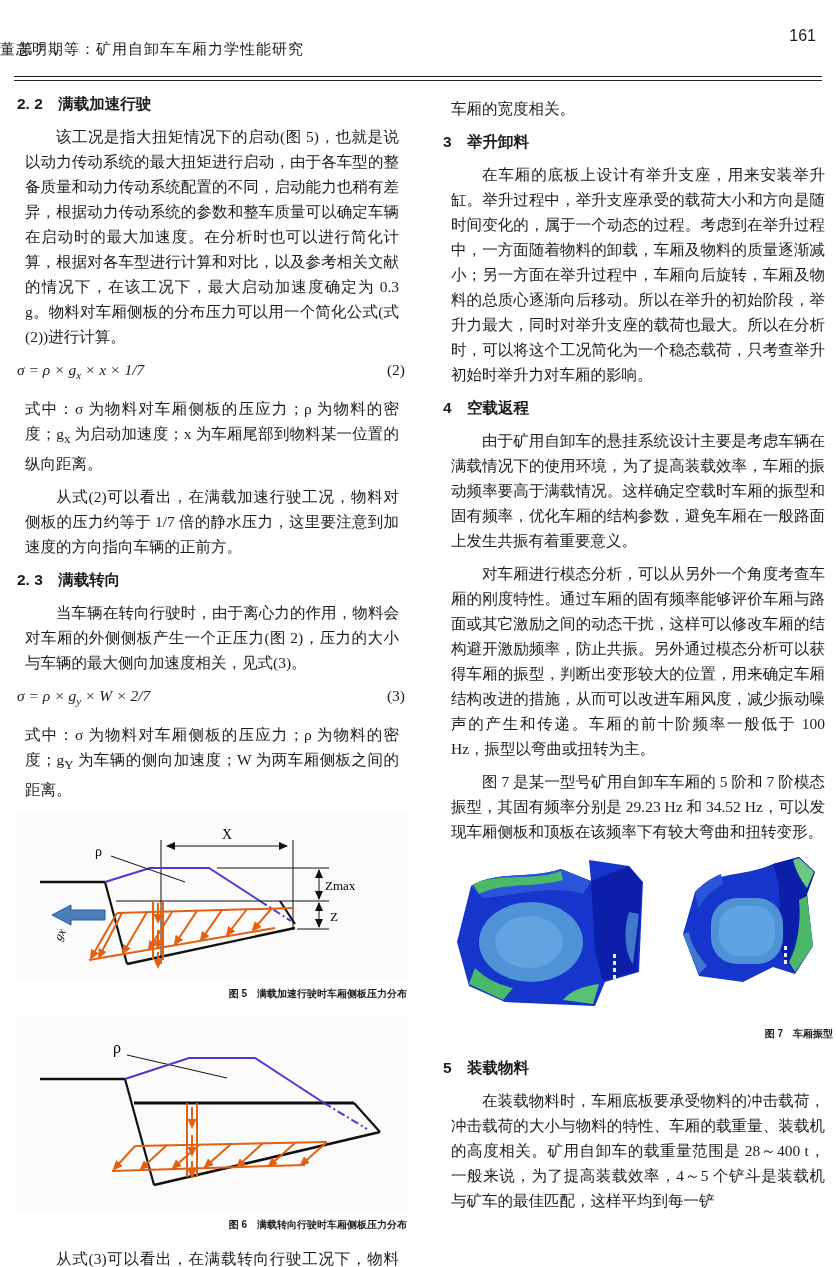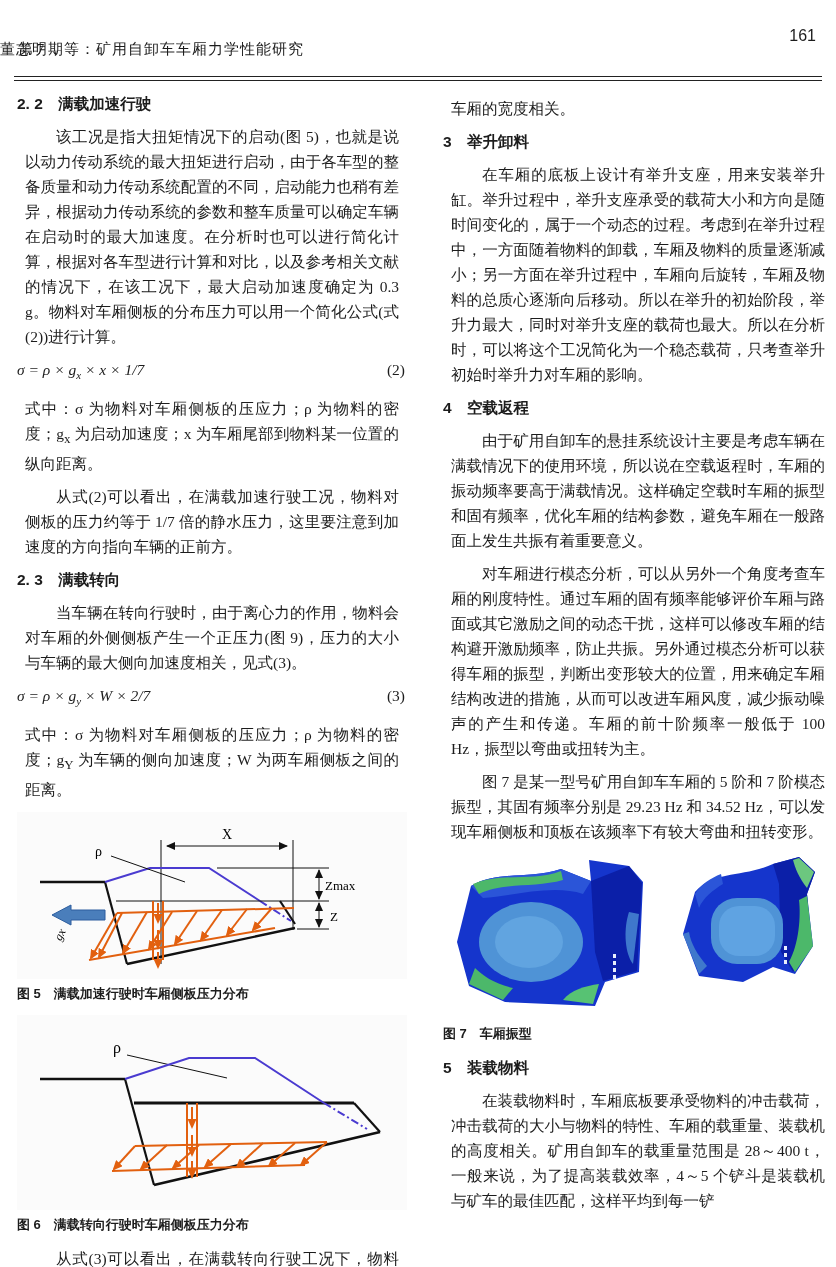--- a/index.html
+++ b/index.html
@@ -26,21 +26,21 @@
   p.noindent{text-indent:0;}
   h3{margin:3px 0 3px 0;font-size:15.5px;line-height:25px;font-weight:bold;text-indent:0;
      font-family:"Liberation Sans",sans-serif;}
   
   .formula{position:relative;margin:5px 0;line-height:26px;}
   .eqbody{font-style:italic;font-family:"Liberation Serif",serif;}
   .eqbody sub{font-size:11px;}
   .eqnum{position:absolute;right:2px;top:0;font-style:normal;}
   
   .figure{margin:10px 0 4px 0;}
-  .figcap{text-align:left;font-weight:bold;font-size:13px;line-height:22px;margin:4px 0 10px 0;
+  .figcap{text-align:right;font-weight:bold;font-size:10px;line-height:22px;margin:4px 0 10px 0;
      font-family:"Liberation Sans",sans-serif;}
   .figwrap{background:#fbfbfb;}
   svg text{font-family:"Liberation Serif",serif;}
   .dimline{stroke:#111;stroke-width:1;}
   .outline{stroke:#111;fill:none;}
   .matline{stroke:#4a3bd0;fill:none;stroke-width:2;}
   .oline{stroke:#e2600f;fill:none;stroke-width:2;}
 </style>
 </head>
 <body>
@@ -64,21 +64,21 @@
       <div class="formula">
         <span class="eqbody"><span>σ = ρ × g</span><sub>x</sub><span> × x × 1/7</span></span>
         <span class="eqnum">(2)</span>
       </div>
 
       <p class="noindent"><span>式中：σ 为物料对车厢侧板的压应力；ρ 为物料的密度；g</span><sub>x</sub><span> 为启动加速度；x 为车厢尾部到物料某一位置的纵向距离。</span></p>
 
       <p>从式(2)可以看出，在满载加速行驶工况，物料对侧板的压力约等于 1/7 倍的静水压力，这里要注意到加速度的方向指向车辆的正前方。</p>
 
       <h3>2. 3　满载转向</h3>
-      <p>当车辆在转向行驶时，由于离心力的作用，物料会对车厢的外侧侧板产生一个正压力(图 9)，压力的大小与车辆的最大侧向加速度相关，见式(3)。</p>
+      <p>当车辆在转向行驶时，由于离心力的作用，物料会对车厢的外侧侧板产生一个正压力(图 2)，压力的大小与车辆的最大侧向加速度相关，见式(3)。</p>
 
       <div class="formula">
         <span class="eqbody"><span>σ = ρ × g</span><sub>y</sub><span> × W × 2/7</span></span>
         <span class="eqnum">(3)</span>
       </div>
 
       <p class="noindent"><span>式中：σ 为物料对车厢侧板的压应力；ρ 为物料的密度；g</span><sub>Y</sub><span> 为车辆的侧向加速度；W 为两车厢侧板之间的距离。</span></p>
 
       <div class="figure">
         <div class="figwrap">
@@ -192,21 +192,21 @@
     </div>
 
     <div class="col">
 
       <p class="noindent">车厢的宽度相关。</p>
 
       <h3>3　举升卸料</h3>
       <p>在车厢的底板上设计有举升支座，用来安装举升缸。举升过程中，举升支座承受的载荷大小和方向是随时间变化的，属于一个动态的过程。考虑到在举升过程中，一方面随着物料的卸载，车厢及物料的质量逐渐减小；另一方面在举升过程中，车厢向后旋转，车厢及物料的总质心逐渐向后移动。所以在举升的初始阶段，举升力最大，同时对举升支座的载荷也最大。所以在分析时，可以将这个工况简化为一个稳态载荷，只考查举升初始时举升力对车厢的影响。</p>
 
       <h3>4　空载返程</h3>
-      <p>由于矿用自卸车的悬挂系统设计主要是考虑车辆在满载情况下的使用环境，所以说在空载返程时，车厢的振动频率要高于满载情况。这样确定空载时车厢的振型和固有频率，优化车厢的结构参数，避免车厢在一般路面上发生共振有着重要意义。</p>
+      <p>由于矿用自卸车的悬挂系统设计主要是考虑车辆在满载情况下的使用环境，为了提高装载效率，车厢的振动频率要高于满载情况。这样确定空载时车厢的振型和固有频率，优化车厢的结构参数，避免车厢在一般路面上发生共振有着重要意义。</p>
       <p>对车厢进行模态分析，可以从另外一个角度考查车厢的刚度特性。通过车厢的固有频率能够评价车厢与路面或其它激励之间的动态干扰，这样可以修改车厢的结构避开激励频率，防止共振。另外通过模态分析可以获得车厢的振型，判断出变形较大的位置，用来确定车厢结构改进的措施，从而可以改进车厢风度，减少振动噪声的产生和传递。车厢的前十阶频率一般低于 100 Hz，振型以弯曲或扭转为主。</p>
       <p>图 7 是某一型号矿用自卸车车厢的 5 阶和 7 阶模态振型，其固有频率分别是 29.23 Hz 和 34.52 Hz，可以发现车厢侧板和顶板在该频率下有较大弯曲和扭转变形。</p>
 
       <div class="figure">
         <div>
         <svg width="390" height="158" viewBox="0 0 390 158">
 
           <g>
             <path d="M28,32 C55,16 85,26 118,15 L148,27 L146,6 L186,12 L200,28 L196,118 L162,128 L152,152 L62,148 L26,132 L14,88 Z" fill="#1535cc"></path>
             <path d="M148,27 L186,12 L199,29 L194,117 L160,127 L152,98 Z" fill="#0b1fa8"></path>

